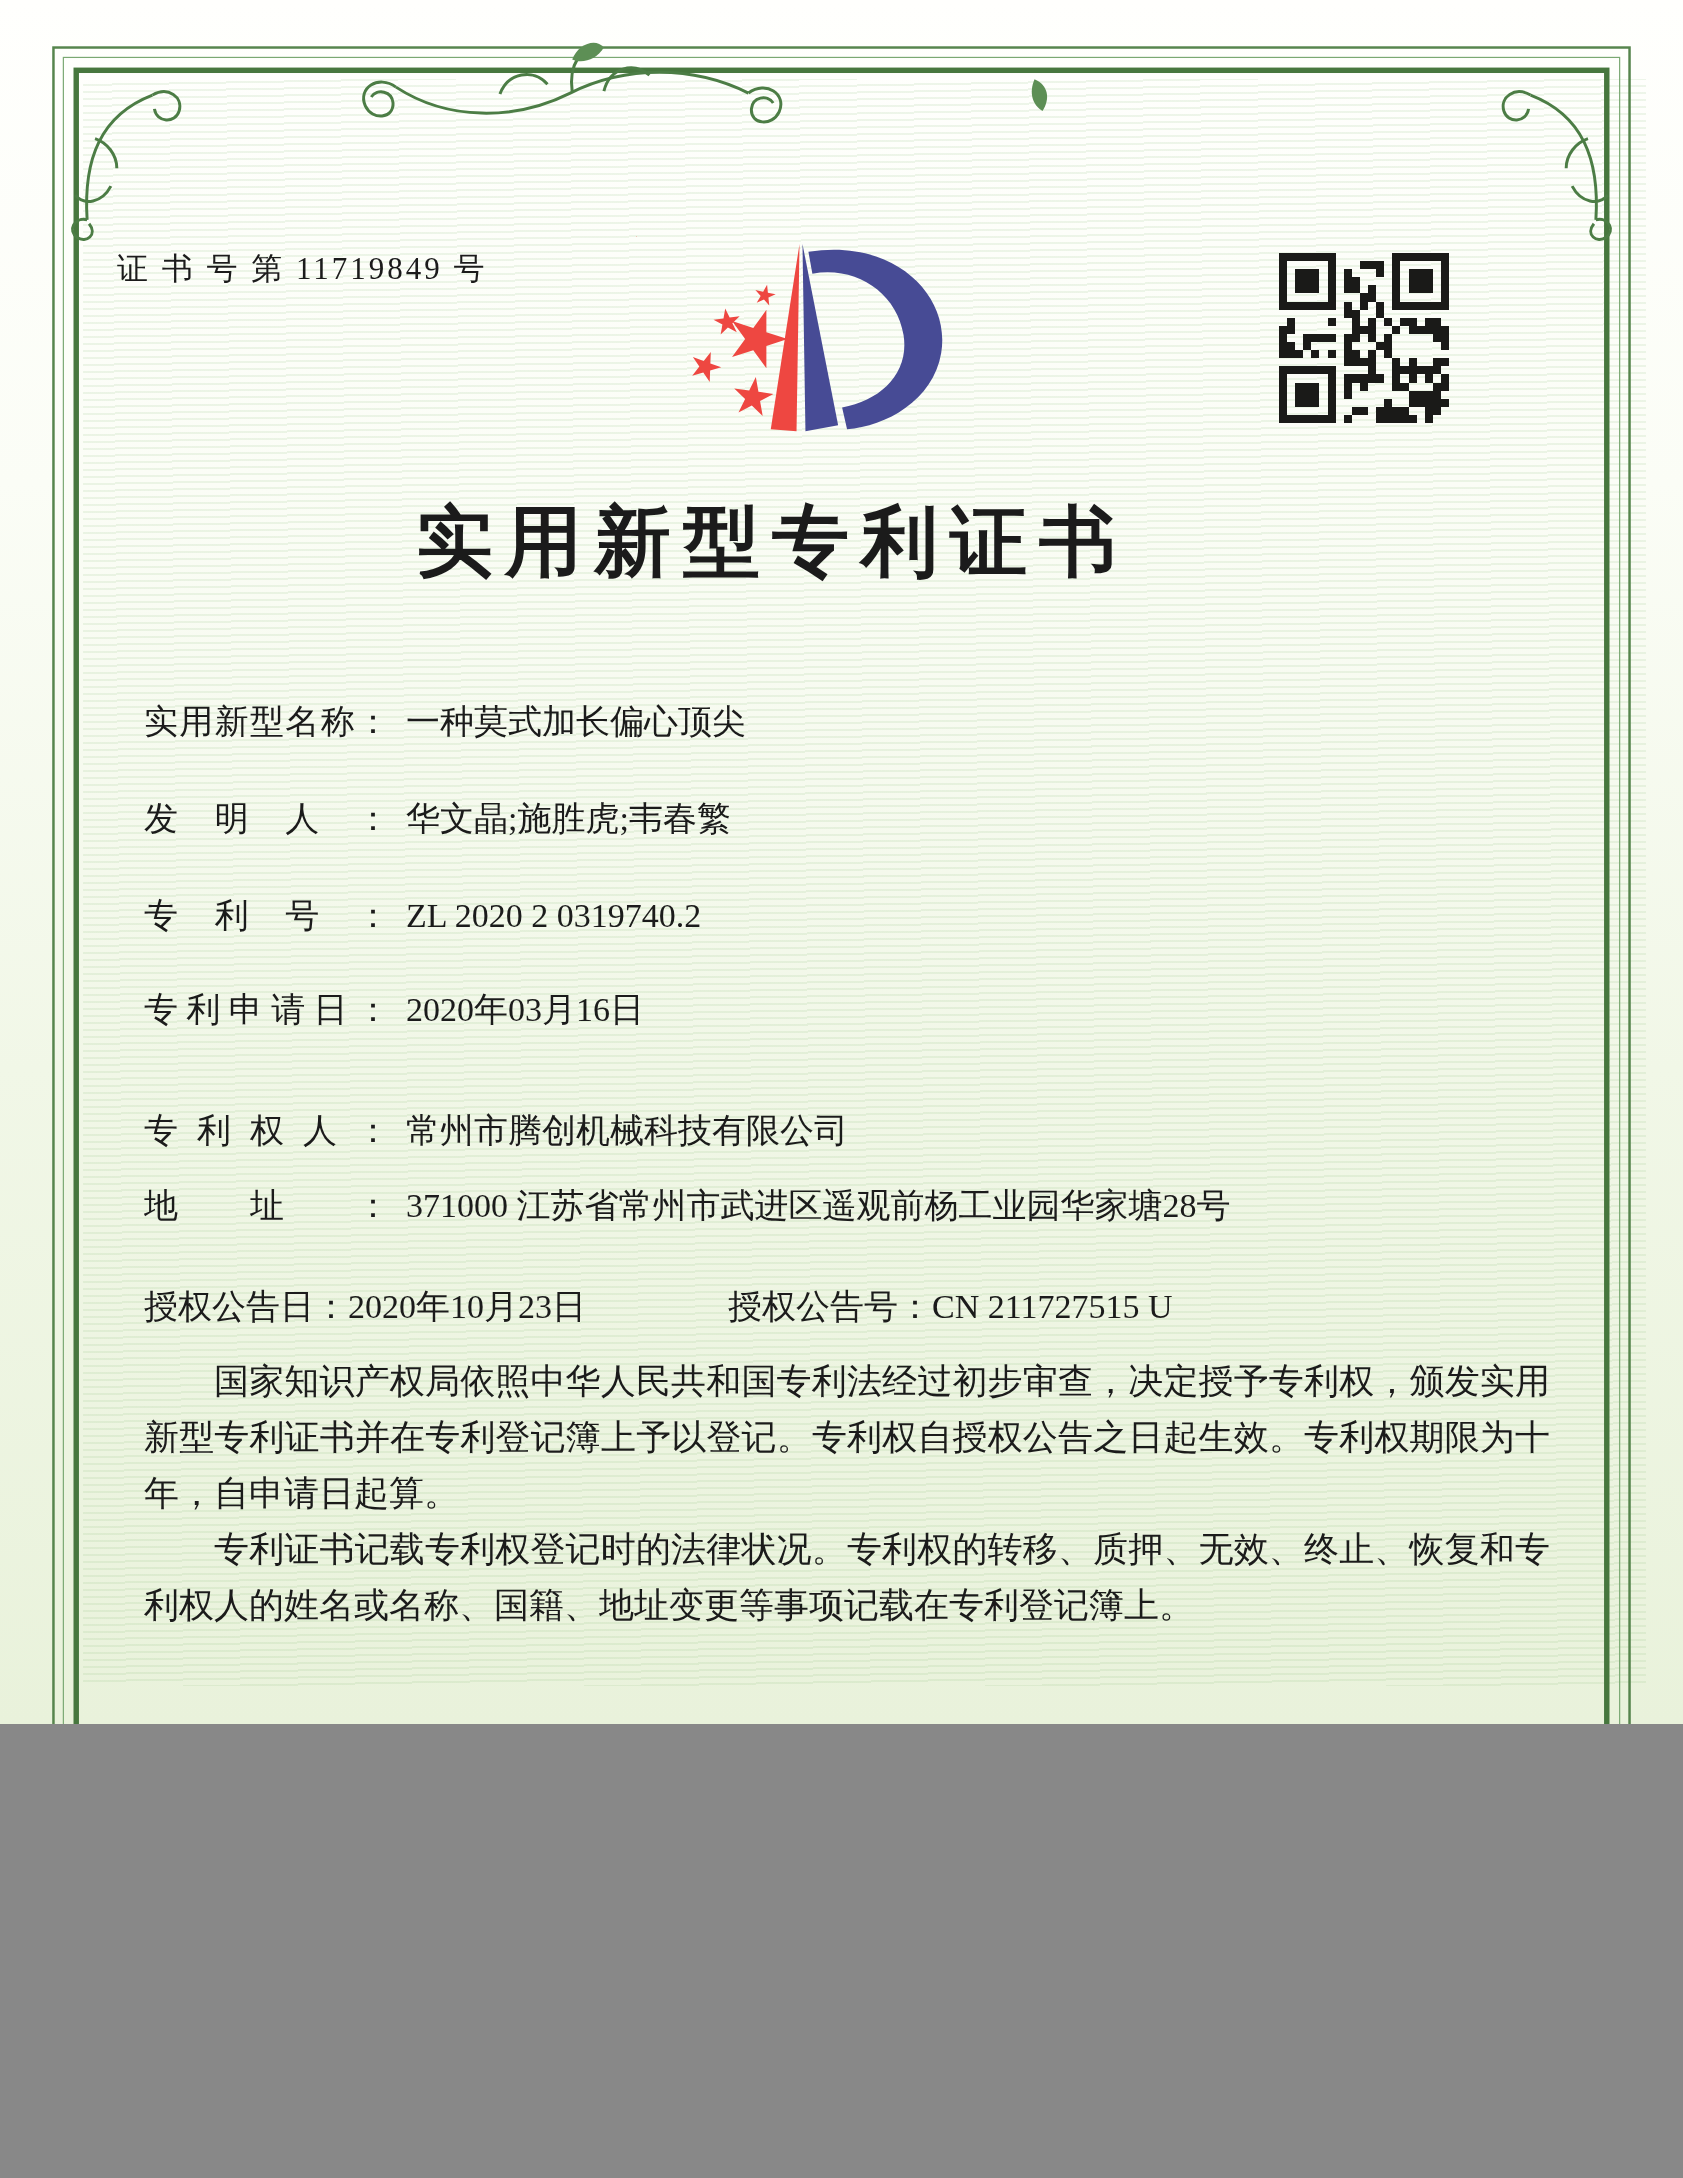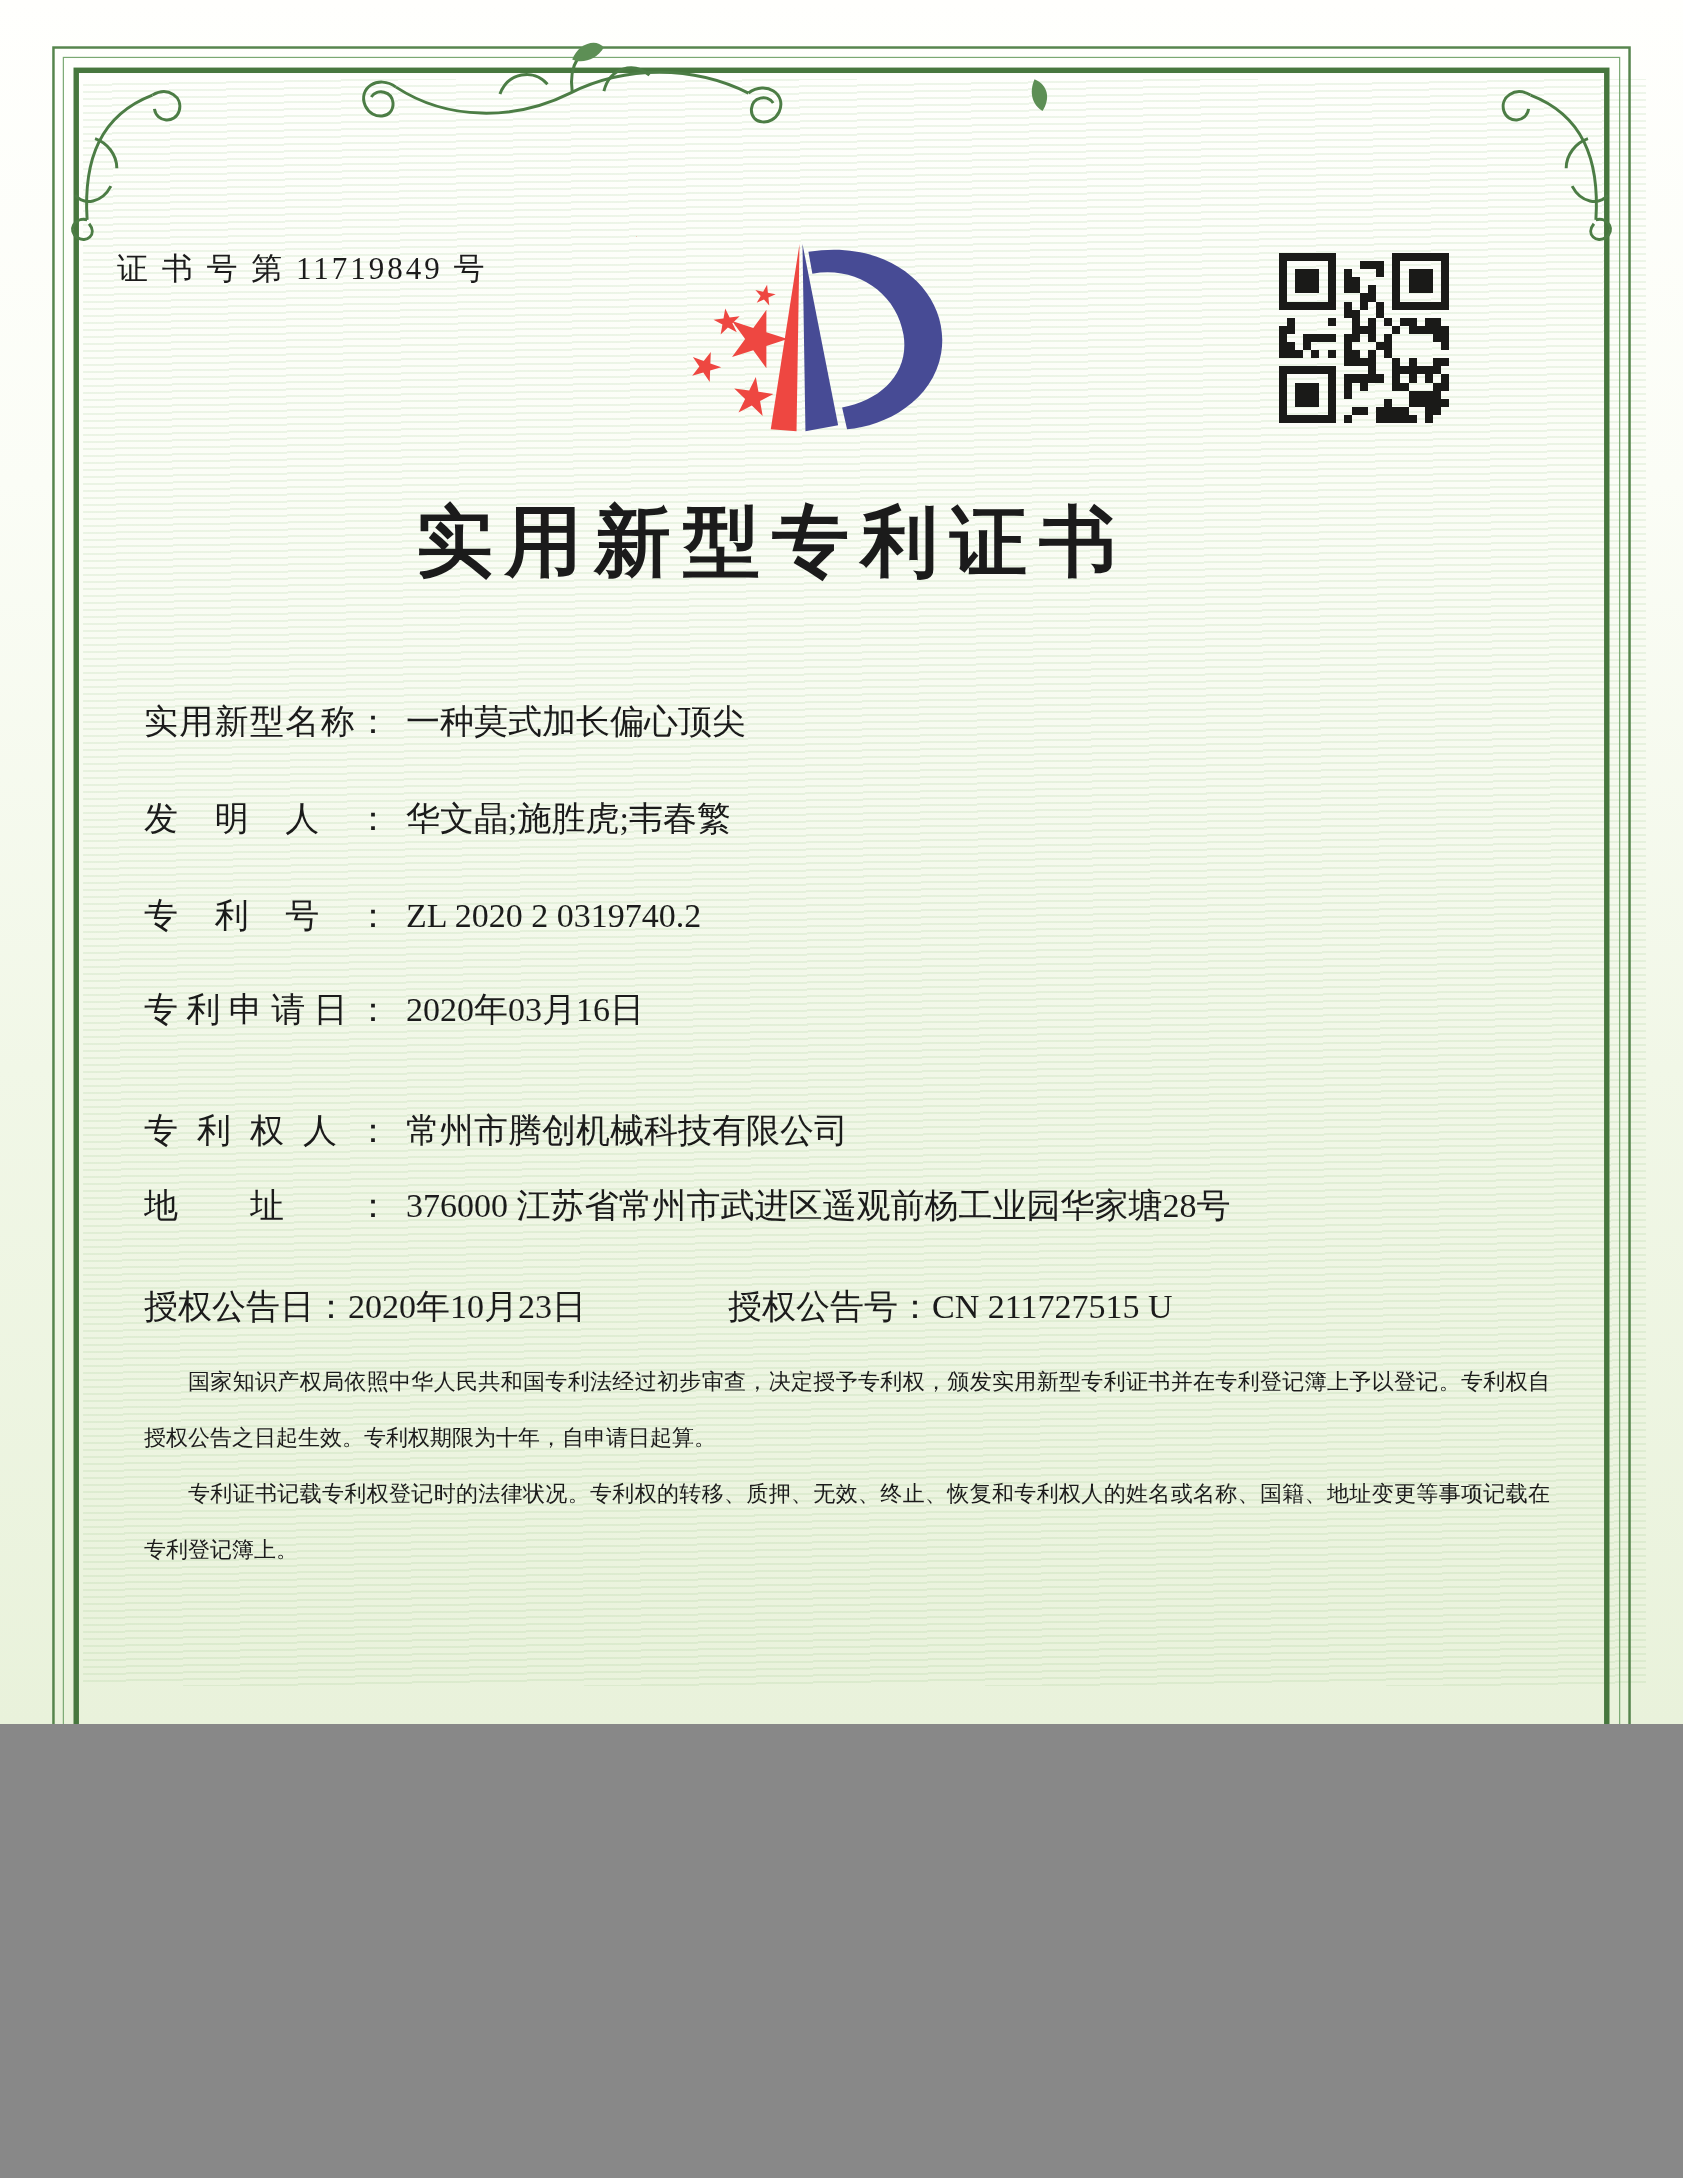--- a/index.html
+++ b/index.html
@@ -13,21 +13,21 @@
   .logo{position:absolute;left:636px;top:236px;width:327px;height:220px;}
   .qr{position:absolute;left:1279px;top:253px;width:170px;height:170px;}
   .title{position:absolute;left:0;top:491px;width:1544px;margin:0;text-align:center;
          font-size:77px;font-weight:bold;letter-spacing:12px;}
   .frow{position:absolute;left:144px;font-size:34px;white-space:nowrap;}
   .flabel{display:inline-block;width:246px;text-align:justify;text-align-last:justify;}
   .fval{margin-left:16px;}
   .r1{top:699px}.r2{top:796px}.r3{top:893px}.r4{top:987px}.r5{top:1108px}.r6{top:1183px}.r7{top:1284px}
   .g2{position:absolute;left:584px;top:0;}
   .paras{position:absolute;left:144px;top:1354px;width:1406px;}
-  .paras p{margin:0;font-size:22px;line-height:56px;text-indent:2em;text-align:justify;}
+  .paras p{margin:0;font-size:35px;line-height:56px;text-indent:2em;text-align:justify;}
   .barcode{position:absolute;left:198px;top:1762px;width:354px;height:42px;}
   .signer-title{position:absolute;left:170px;top:1874px;font-size:38px;letter-spacing:10px;text-decoration:underline;}
   .signer-name{position:absolute;left:170px;top:1865px;font-size:38px;letter-spacing:6px;}
   .signature{position:absolute;left:348px;top:1818px;width:465px;height:246px;}
   .seal{position:absolute;left:955px;top:1731px;width:360px;height:360px;}
   .seal-ring-text{font-size:46px;font-weight:bold;letter-spacing:50px;fill:#e8392f;}
   .seal-date{position:absolute;left:970px;top:2010px;width:331px;text-align:center;
              font-size:36px;letter-spacing:2px;color:#111;}
   .footer{position:absolute;left:0;top:2117px;width:1505px;text-align:center;font-size:30px;letter-spacing:4px;}
 </style>
@@ -325,21 +325,21 @@
   <div class="frow r3">
     <span class="flabel">专利号：</span><span class="fval">ZL 2020 2 0319740.2</span>
   </div>
   <div class="frow r4">
     <span class="flabel">专利申请日：</span><span class="fval">2020年03月16日</span>
   </div>
   <div class="frow r5">
     <span class="flabel">专利权人：</span><span class="fval">常州市腾创机械科技有限公司</span>
   </div>
   <div class="frow r6">
-    <span class="flabel">地址：</span><span class="fval">376000 江苏省常州市武进区遥观前杨工业园华家塘28号</span>
+    <span class="flabel">地址：</span><span class="fval">371000 江苏省常州市武进区遥观前杨工业园华家塘28号</span>
   </div>
   <div class="frow r7">
     <span>授权公告日：</span><span>2020年10月23日</span>
     <span class="g2"><span>授权公告号：</span><span>CN 211727515 U</span></span>
   </div>
 
   <div class="paras">
     <p>国家知识产权局依照中华人民共和国专利法经过初步审查，决定授予专利权，颁发实用新型专利证书并在专利登记簿上予以登记。专利权自授权公告之日起生效。专利权期限为十年，自申请日起算。</p>
     <p>专利证书记载专利权登记时的法律状况。专利权的转移、质押、无效、终止、恢复和专利权人的姓名或名称、国籍、地址变更等事项记载在专利登记簿上。</p>
   </div>

